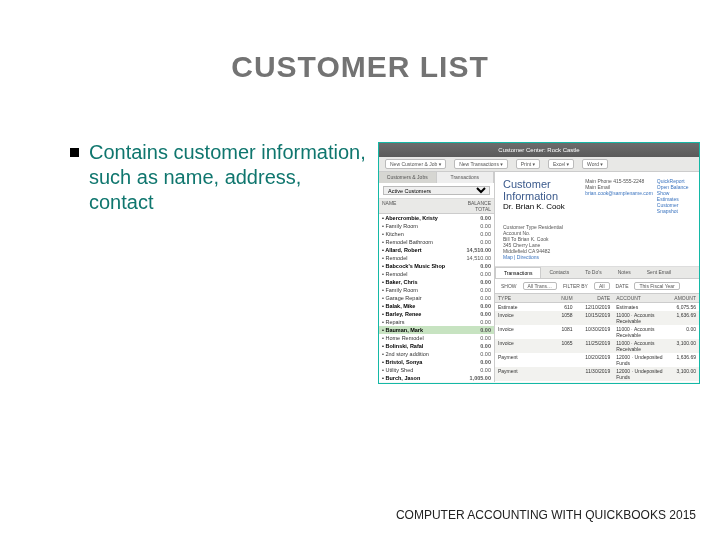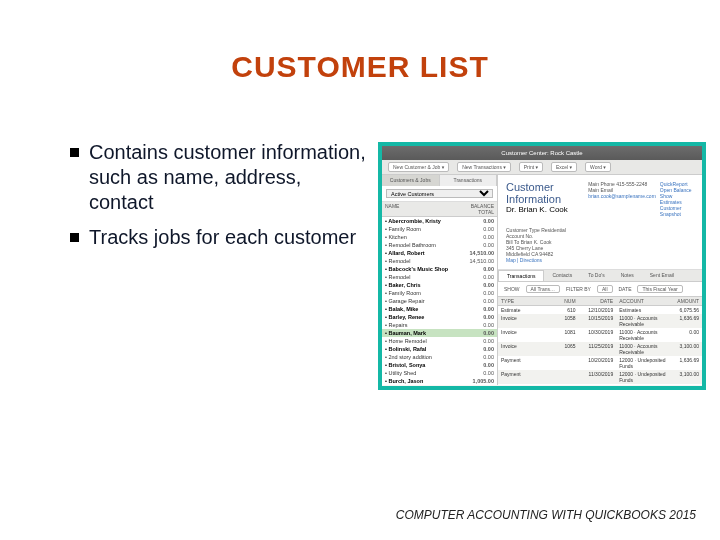--- a/index.html
+++ b/index.html
@@ -1,24 +1,24 @@
 <!DOCTYPE html>
 <html><head>
 <meta charset="utf-8">
 <style>
   html,body{margin:0;padding:0;width:720px;height:540px;background:#fff;font-family:Arial,Helvetica,sans-serif;overflow:hidden}
   .slide{position:relative;width:720px;height:540px}
-  .title{position:absolute;top:50px;left:0;width:100%;text-align:center;font-size:30px;font-weight:bold;color:#c2410c;letter-spacing:1px;font-variant:small-caps}
-  .bullets{position:absolute;top:140px;left:70px;width:300px;font-size:20px;color:#0f172a;line-height:1.25}
+  .title{position:absolute;top:50px;left:0;width:100%;text-align:center;font-size:30px;font-weight:bold;color:#737373;letter-spacing:1px;font-variant:small-caps}
+  .bullets{position:absolute;top:140px;left:70px;width:300px;font-size:20px;color:#0f766e;line-height:1.25}
   .bullets ul{list-style:none;padding:0;margin:0}
   .bullets li{margin-bottom:10px;display:flex;align-items:flex-start;gap:10px}
   .sq{display:inline-block;width:9px;height:9px;background:#000;flex:0 0 9px;margin-top:8px}
-  .footer{position:absolute;bottom:18px;right:24px;font-size:12px;font-style:italic;color:#222}
+  .footer{position:absolute;bottom:18px;right:24px;font-size:12px;color:#222}
   
-  .app{position:absolute;top:142px;left:378px;width:320px;height:240px;border:4px solid #14b8a6;background:#f7f7f5;font-size:5.5px;color:#333;overflow:hidden}
+  .app{position:absolute;top:142px;left:378px;width:320px;height:240px;border:1px solid #14b8a6;background:#f7f7f5;font-size:5.5px;color:#333;overflow:hidden}
   .app-top{height:14px;background:linear-gradient(#6c6c6c,#5a5a5a);color:#fff;font-size:6px;text-align:center;line-height:14px}
   .app-toolbar{height:14px;background:#e8e8e6;border-bottom:1px solid #ccc;display:flex;align-items:center;gap:8px;padding:0 6px;color:#555;font-size:5px}
   .tb-btn{padding:1px 4px;border:1px solid #bbb;background:#fff;border-radius:2px}
   .app-body{display:flex;height:210px}
   .left-pane{width:115px;background:#fff;border-right:1px solid #ccc;display:flex;flex-direction:column}
   .lp-tabs{height:11px;background:#eee;display:flex;font-size:5px;color:#555}
   .lp-tab{flex:1;text-align:center;line-height:11px;border-right:1px solid #ccc}
   .lp-tab.active{background:#d6d6d2}
   .lp-filter{padding:3px 4px;font-size:5.5px;color:#444;border-bottom:1px solid #ddd}
   .lp-filter select{width:100%;font-size:5.5px;height:9px;border:1px solid #bbb}
@@ -54,24 +54,20 @@
 
 <div class="slide">
   <div class="title">CUSTOMER LIST</div>
 
   <div class="bullets">
     <ul>
       <li>
           <span class="sq"></span>
           <span>Contains customer information, such as name, address, contact</span>
         </li>
-      <li>
-          <span class="sq"></span>
-          <span>Tracks jobs for each customer</span>
-        </li>
     </ul>
   </div>
 
   <div class="app">
     <div class="app-top">Customer Center: Rock Castle</div>
     <div class="app-toolbar">
       <span class="tb-btn">New Customer &amp; Job ▾</span>
       <span class="tb-btn">New Transactions ▾</span>
       <span class="tb-btn">Print ▾</span>
       <span class="tb-btn">Excel ▾</span>

